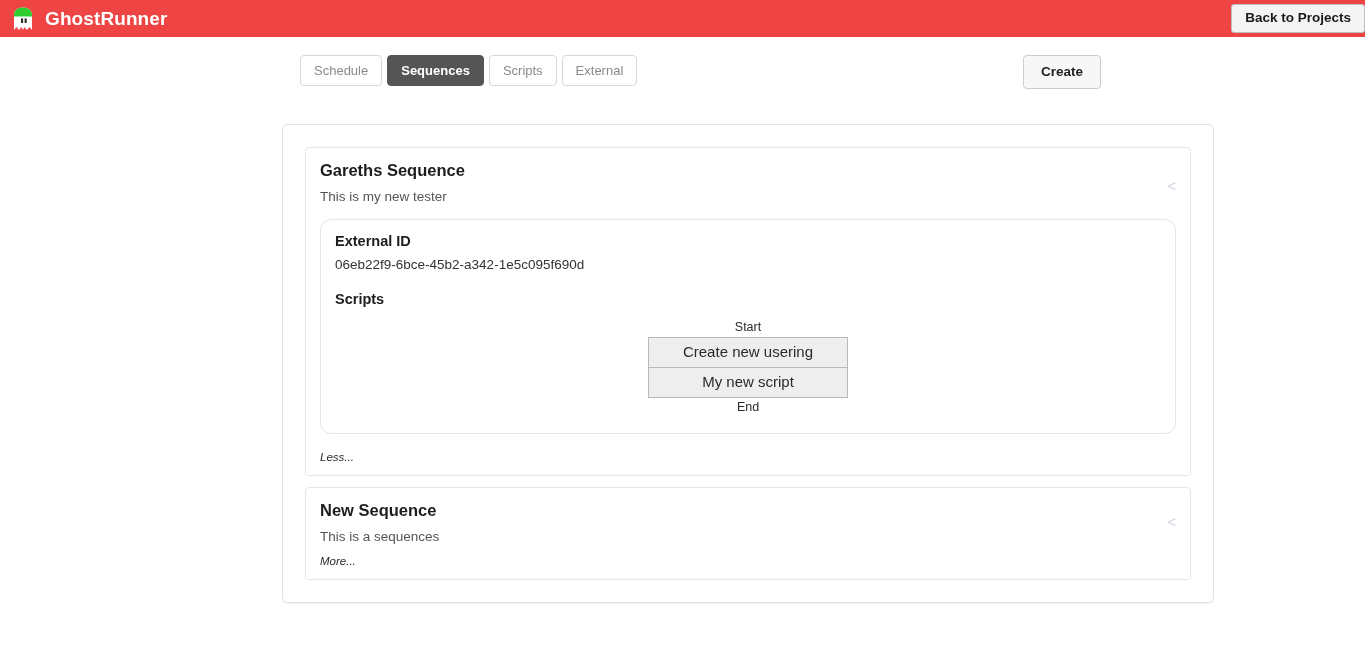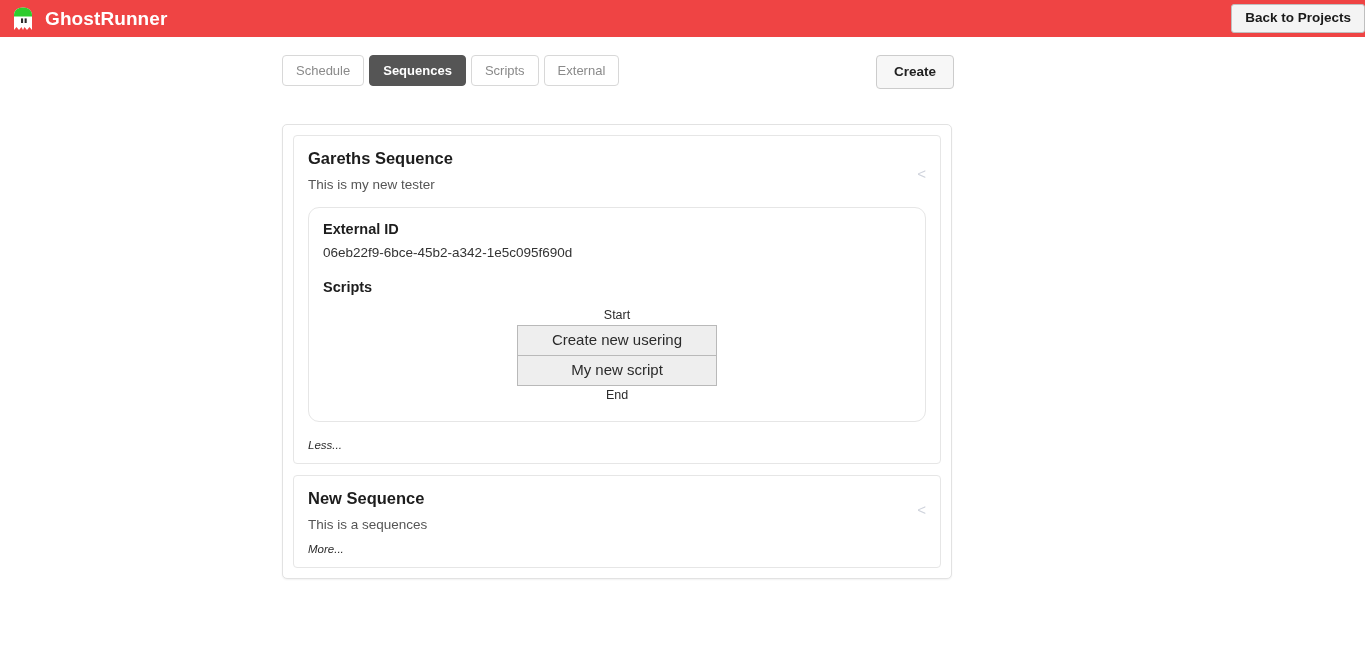--- a/index.html
+++ b/index.html
@@ -60,23 +60,23 @@
   }
 
   
   .content {
     position: relative;
     width: 1365px;
   }
 
   .toolbar {
     position: absolute;
-    left: 282px;
+    left: 300px;
     top: 18px;
-    width: 672px;
+    width: 801px;
     height: 34px;
   }
   .tabs {
     position: absolute;
     left: 0;
     top: 0;
     display: flex;
     gap: 5px;
   }
   .tab {
@@ -111,26 +111,26 @@
     line-height: 1;
     cursor: pointer;
     font-family: "Liberation Sans", sans-serif;
   }
 
   
   .panel {
     position: absolute;
     left: 282px;
     top: 87px;
-    width: 670px;
+    width: 932px;
     background: #ffffff;
     border: 1px solid #e2e2e2;
     border-radius: 5px;
     box-shadow: 0 1px 2px rgba(0,0,0,0.06);
-    padding: 10px;
+    padding: 22px;
   }
 
   
   .seq-card {
     position: relative;
     background: #ffffff;
     border: 1px solid #e6e6e6;
     border-radius: 4px;
     padding: 13px 14px 10px 14px;
   }

